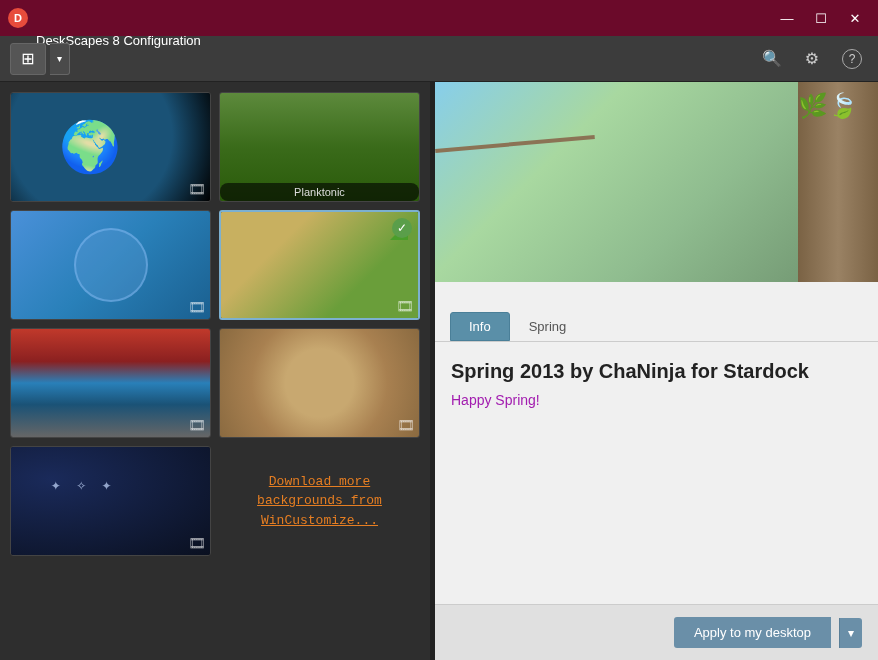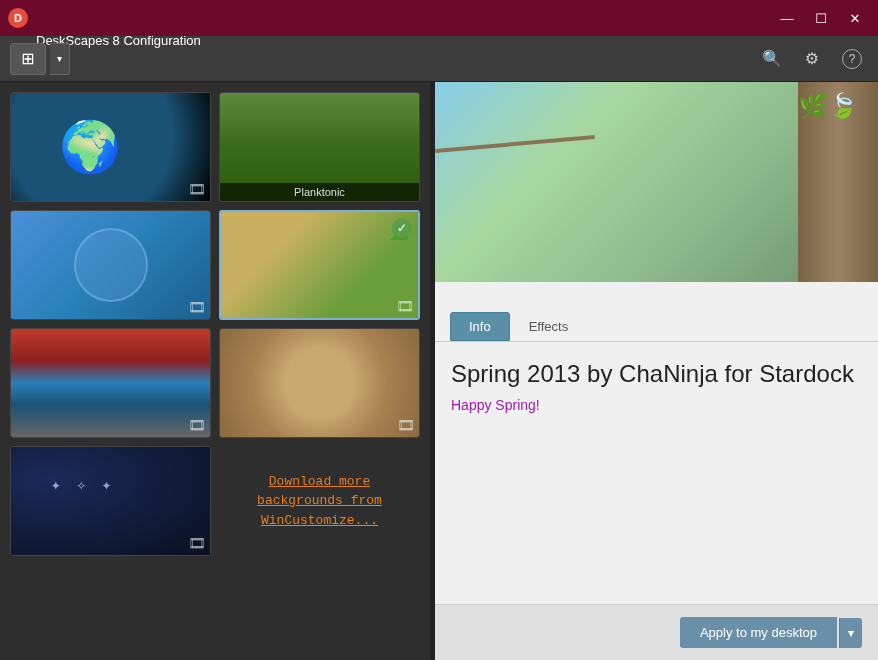--- a/index.html
+++ b/index.html
@@ -220,20 +220,21 @@
     .thumb-label {
       position: absolute;
       bottom: 0;
       left: 0;
       right: 0;
       background: rgba(0,0,0,0.6);
       color: #ddd;
       font-size: 11px;
       text-align: center;
       padding: 3px;
+      border-radius: 8px;
     }
 
     .thumb-film-icon {
       position: absolute;
       bottom: 4px;
       right: 4px;
       color: rgba(255,255,255,0.7);
       font-size: 14px;
     }
 
@@ -353,40 +354,40 @@
       border-color: #4a7f98;
     }
 
     
     #detail-content {
       flex: 1;
       padding: 16px;
       background: #f0f0f0;
     }
     #wallpaper-title {
-      font-size: 24px;
+      font-size: 20px;
       color: #222;
-      font-weight: normal;
+      font-weight: bold;
       line-height: 1.3;
       margin-bottom: 8px;
     }
     #wallpaper-desc {
       font-size: 14px;
       color: #a21caf;
     }
 
     
     #detail-bottom {
       padding: 12px 16px;
       background: #e0e0e0;
       border-top: 1px solid #ccc;
       display: flex;
       align-items: center;
       justify-content: flex-end;
-      gap: 2px;
+      gap: 8px;
     }
     #apply-btn {
       background: #6a8fa8;
       color: white;
       border: none;
       padding: 8px 20px;
       font-size: 13px;
       cursor: pointer;
       border-radius: 3px 0 0 3px;
     }
@@ -496,21 +497,21 @@
         <div class="spring-trunk"></div>
         <div class="spring-leaves">🌿🍃</div>
       </div>
     </div>
 
     <div id="detail-tabs">
       <div class="detail-tab active">
         <span>Info</span>
       </div>
       <div class="detail-tab">
-        <span>Effects</span>
+        <span>Spring</span>
       </div>
     </div>
 
     <div id="detail-content">
       <div id="wallpaper-title">Spring 2013 by ChaNinja for Stardock</div>
       <div id="wallpaper-desc">Happy Spring!</div>
     </div>
 
     <div id="detail-bottom">
       <button id="apply-btn">Apply to my desktop</button>

